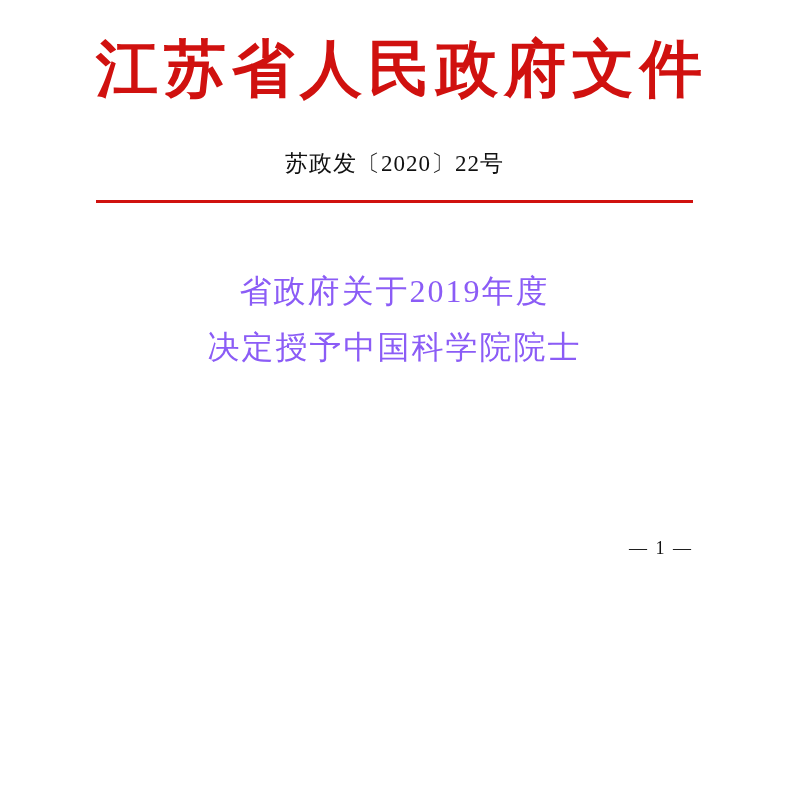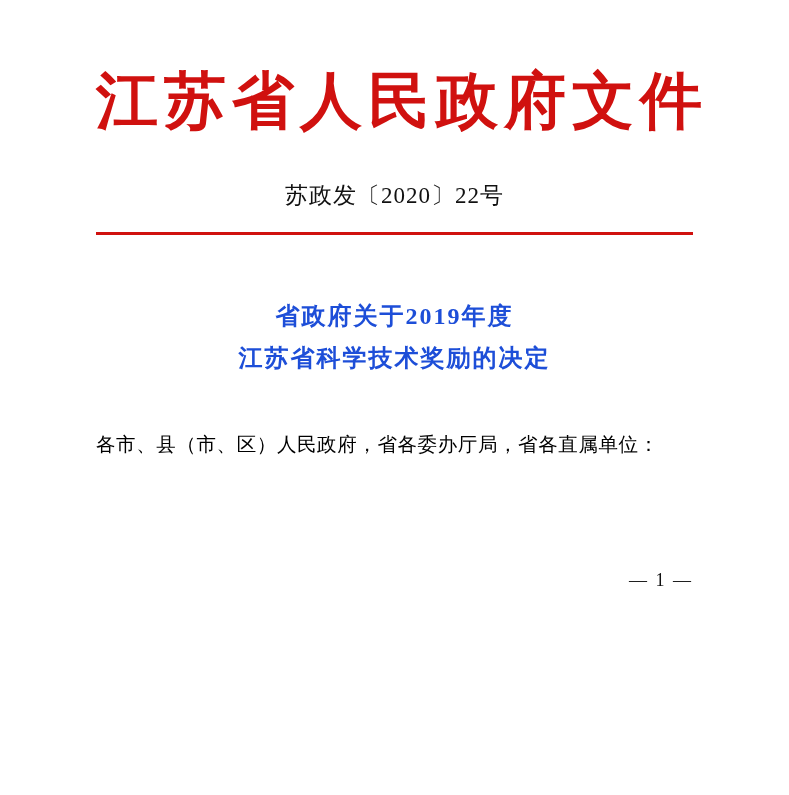--- a/index.html
+++ b/index.html
@@ -14,21 +14,20 @@
     color: #000000;
     position: relative;
     overflow: hidden;
   }
   .page {
     width: 789px;
     height: 577px;
     position: relative;
     box-sizing: border-box;
     padding: 0 96px;
-    margin-top: 32px;
   }
   .doc-masthead {
     text-align: center;
     color: #d0110f;
     font-family: "DejaVu Serif", "Liberation Serif", serif;
     font-weight: bold;
     font-size: 62px;
     letter-spacing: 6px;
     line-height: 1;
     padding-top: 38px;
@@ -42,26 +41,26 @@
     color: #111111;
   }
   .red-rule {
     height: 3px;
     background: #d0110f;
     margin-top: 21px;
     width: 100%;
   }
   .doc-title {
     text-align: center;
-    font-weight: bold;
-    font-size: 24px;
+    font-weight: normal;
+    font-size: 32px;
     line-height: 1.75;
     letter-spacing: 2px;
     margin-top: 60px;
-    color: #1d4ed8;
+    color: #8b5cf6;
   }
   .doc-title .line {
     display: block;
   }
   .body-text {
     margin-top: 46px;
     font-size: 19.5px;
     line-height: 2.08;
     letter-spacing: 0.6px;
     text-align: justify;
@@ -88,22 +87,21 @@
 <div class="page">
 
   <div class="doc-masthead">江苏省人民政府文件</div>
 
   <div class="doc-number">苏政发〔2020〕22号</div>
 
   <div class="red-rule"></div>
 
   <div class="doc-title">
     <span class="line">省政府关于2019年度</span>
-    <span class="line">江苏省科学技术奖励的决定</span>
+    <span class="line">决定授予中国科学院院士</span>
   </div>
 
   <div class="body-text">
-    <p>各市、县（市、区）人民政府，省各委办厅局，省各直属单位：</p>
   </div>
 
   <div class="page-number">— 1 —</div>
 
 </div>
 
 </body></html>

